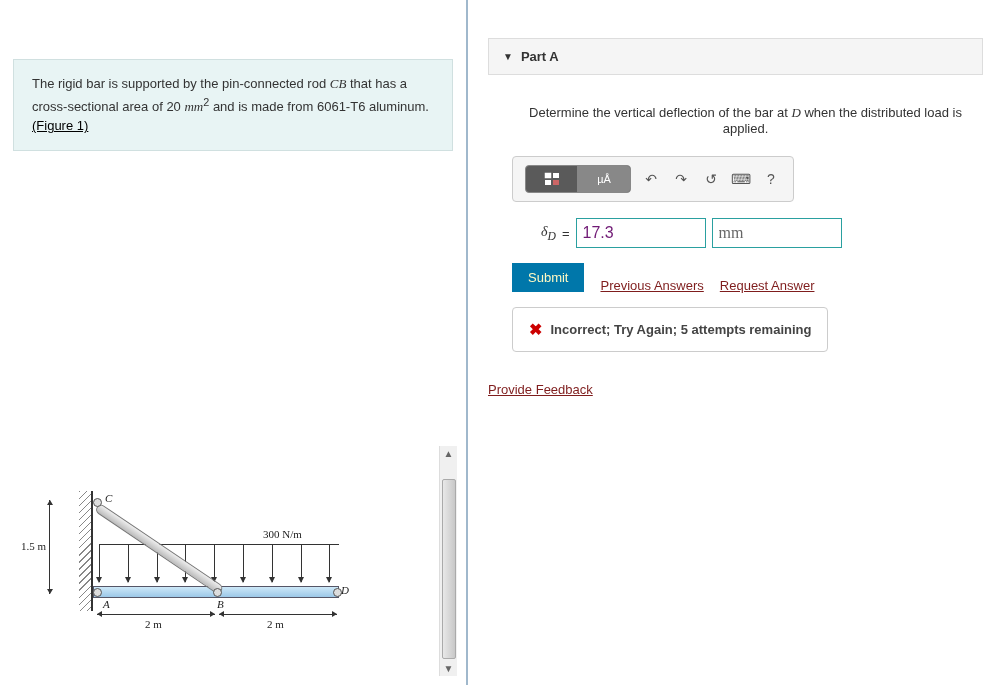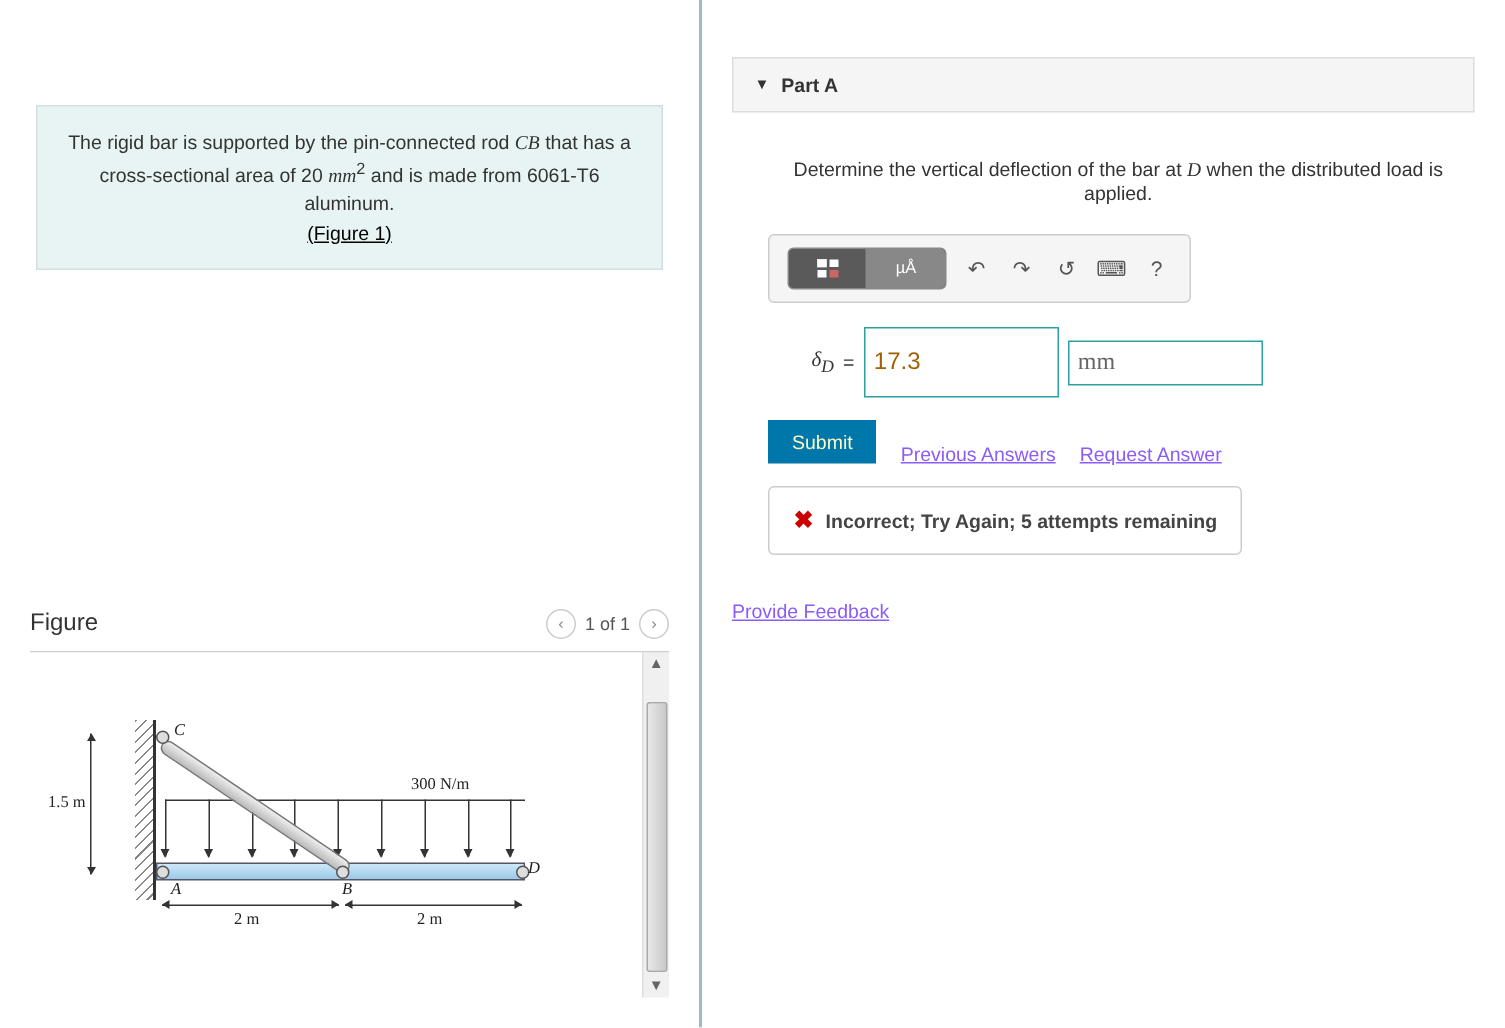--- a/index.html
+++ b/index.html
@@ -9,24 +9,23 @@
     font-size: 13px;
     color: #333;
     display: flex;
     height: 685px;
     width: 1003px;
     overflow: hidden;
   }
   .left-pane {
     width: 468px;
     border-right: 2px solid #a0b8cc;
-    padding: 20px;
+    padding: 9px;
     display: flex;
     flex-direction: column;
-    text-align: center;
   }
   .right-pane {
     flex: 1;
     padding: 8px 20px;
   }
   .problem-box {
     background: #e8f4f4;
     border: 1px solid #d0e0e0;
     padding: 14px 18px;
     margin: 50px 4px 0 4px;
@@ -127,44 +126,44 @@
     color: #555; font-size: 14px; cursor: pointer;
   }
   .answer-row {
     display: flex;
     align-items: center;
     gap: 6px;
     margin: 6px 0 14px 0;
   }
   .answer-label { font-style: italic; font-family: 'Times New Roman', serif; font-size: 14px; margin-left: 29px; }
   .answer-input {
-    width: 130px; height: 47px;
+    width: 130px; height: 30px;
     border: 1px solid #2aa0a0;
     padding: 4px 6px;
     font-size: 16px;
-    color: #a16207;
+    color: #701a75;
   }
   .unit-input {
     width: 130px; height: 30px;
     border: 1px solid #2aa0a0;
     padding: 4px 6px;
     font-family: 'Times New Roman', serif;
     font-size: 16px;
     color: #666;
   }
   .action-row { display: flex; align-items: center; gap: 16px; margin-bottom: 14px; }
   .submit-btn {
     background: #0077aa;
     color: #fef9c3;
     border: none;
     padding: 7px 16px;
     font-size: 13px;
     cursor: pointer;
   }
-  .link { color: #8b5cf6; text-decoration: underline; cursor: pointer; font-size: 13px; margin-top: 16px; }
+  .link { color: #7f1d1d; text-decoration: underline; cursor: pointer; font-size: 13px; margin-top: 16px; }
   .feedback-box {
     border: 1px solid #ccc;
     border-radius: 4px;
     padding: 12px 16px;
     display: inline-flex;
     align-items: center;
     gap: 8px;
     font-weight: bold;
     color: #444;
   }
@@ -217,28 +216,20 @@
 </head>
 <body>
 
 <div class="left-pane">
   <div class="problem-box">
     <span>The rigid bar is supported by the pin-connected rod </span><span class="math-i">CB</span><span> that has a cross-sectional area of 20 </span><span class="math-i">mm</span><sup>2</sup><span> and is made from 6061-T6 aluminum.</span><br>
     <a href="#">(Figure 1)</a>
   </div>
 
   <div class="figure-section">
-    <div class="figure-header">
-      <div class="figure-title">Figure</div>
-      <div class="figure-nav">
-        <span class="nav-btn">‹</span>
-        <span>1 of 1</span>
-        <span class="nav-btn">›</span>
-      </div>
-    </div>
     <div class="figure-body">
       <div class="figure-canvas">
         <div class="diagram">
           <div class="wall"></div>
           <div class="dim-v"></div>
           <span class="dlabel" style="left:-58px; top:44px;">1.5 m</span>
 
           <div class="load-arrows">
             <div class="load-top"></div>
             <div class="arrow-d" style="left:0%"></div>

